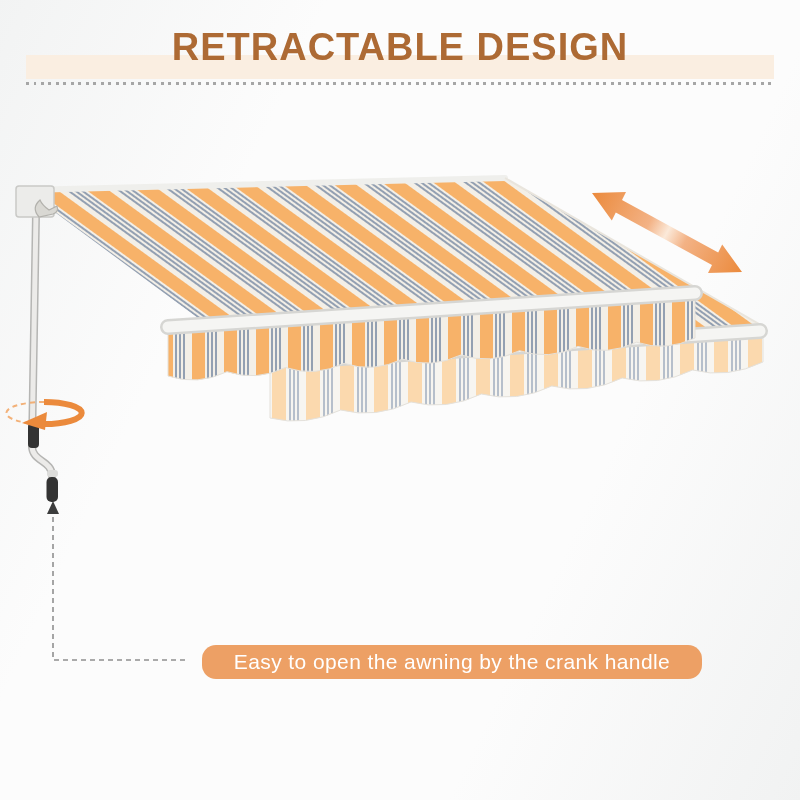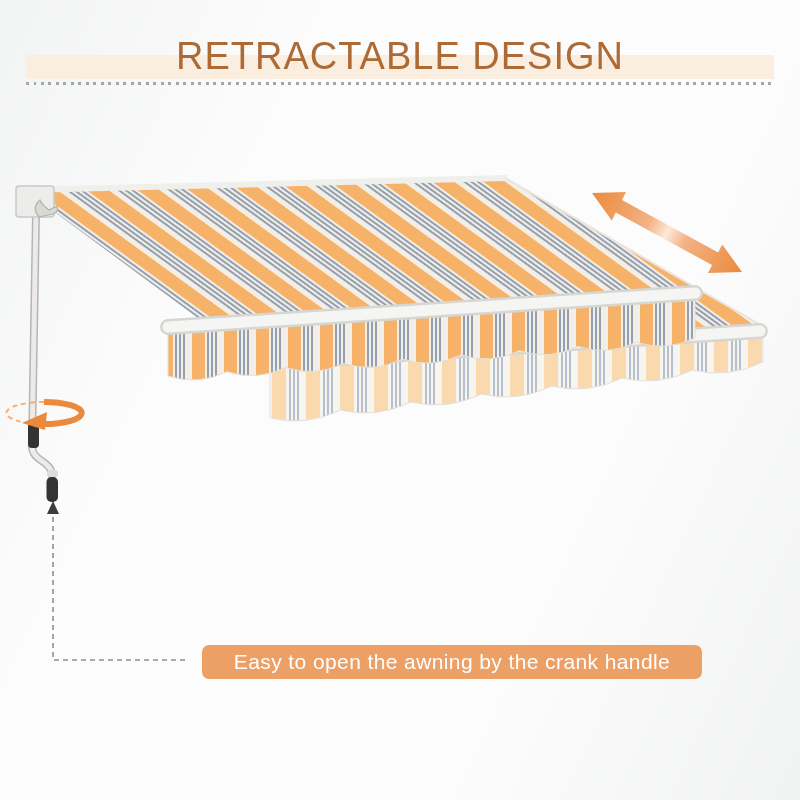--- a/index.html
+++ b/index.html
@@ -10,32 +10,32 @@
       linear-gradient(115deg, rgba(234,236,236,.55) 0%, rgba(255,255,255,0) 28%),
       linear-gradient(295deg, rgba(232,234,234,.55) 0%, rgba(255,255,255,0) 30%),
       #fcfcfc;
   }
   .stage{position:absolute;inset:0;}
   .title-band{
     position:absolute;left:26px;right:26px;top:55px;height:24px;
     background:var(--title_band);
   }
   .page-title{
-    position:absolute;left:0;right:0;top:26px;margin:9px;
-    text-align:center;font-size:38px;font-weight:normal;letter-spacing:1px;
+    position:absolute;left:0;right:0;top:26px;margin:0;
+    text-align:center;font-size:38px;font-weight:bold;letter-spacing:1px;
     color:var(--title_text);
   }
   .dotted-divider{
     position:absolute;left:26px;right:26px;top:82px;height:3px;
     background:repeating-linear-gradient(90deg,var(--divider_dots) 0 3px,transparent 3px 7.5px);
   }
   .art{position:absolute;left:0;top:0;}
   .caption-badge{
     position:absolute;left:202px;top:645px;width:500px;height:34px;
-    background:var(--caption_bg);border-radius:7px;
+    background:var(--caption_bg);border-radius:14px;
     color:var(--caption_text);font-size:21px;line-height:34px;
     text-align:center;letter-spacing:.4px;white-space:nowrap;
   }
   
   .o{fill:var(--fabric_orange)} .g{fill:var(--fabric_stripe_gray)} .c{fill:var(--fabric_cream)}
   .po{fill:var(--pale_orange)} .pg{fill:var(--pale_gray)} .pc{fill:var(--pale_cream)}
   .railU{stroke:#d6d6d3;stroke-width:16;stroke-linecap:round;fill:none}
   .railI{stroke:var(--rail_white);stroke-width:11;stroke-linecap:round;fill:none}
   .poleU{stroke:#b5b5b3;stroke-width:8;stroke-linecap:round;fill:none}
   .poleI{stroke:#ecebe9;stroke-width:5;stroke-linecap:round;fill:none}

